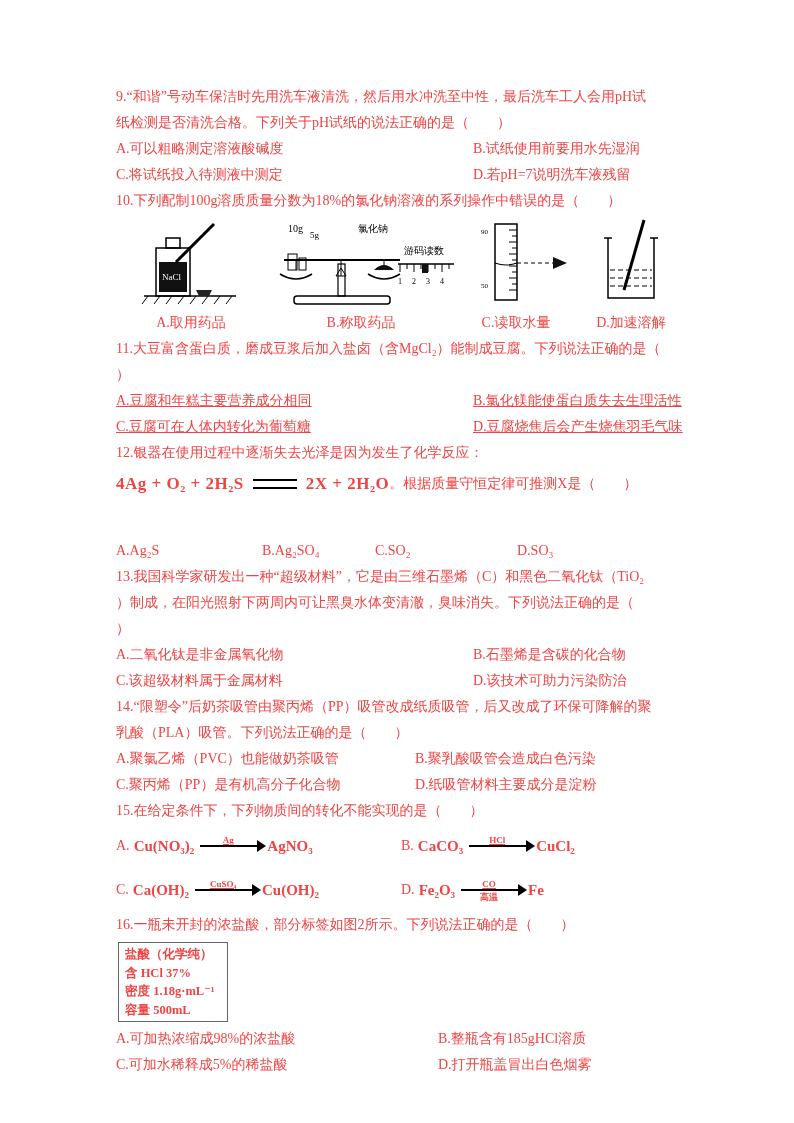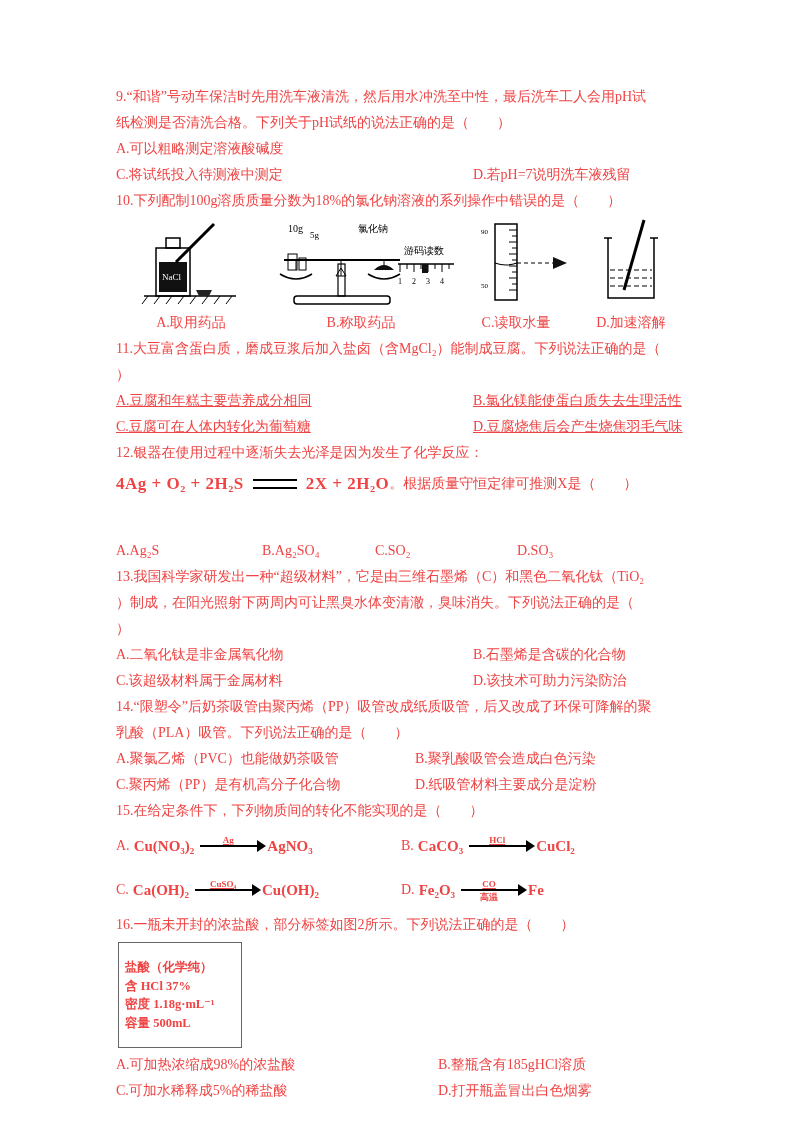--- a/index.html
+++ b/index.html
@@ -48,34 +48,35 @@
   .rxn .lbl{margin-right:4px;}
   .fml{font-weight:bold;font-size:15px;text-align:center;}
   .arrow{display:inline-block;position:relative;width:64px;height:2px;background:#000;margin:0 3px 0 6px;vertical-align:middle;}
   .arrow::after{content:"";position:absolute;right:-2px;top:-5px;width:0;height:0;
     border-left:9px solid #000;border-top:6px solid transparent;border-bottom:6px solid transparent;}
   .arrow i{position:absolute;left:0;right:8px;text-align:center;font-style:normal;
     font-weight:bold;font-size:9px;line-height:10px;}
   .arrow i.above{bottom:2px;text-decoration:underline;}
   .arrow i.below{top:3px;}
   
-  .labelbox{box-sizing:border-box;width:124px;border:1px solid #666;margin:4px 0 4px 2px;
-    padding:15px 6px;font-weight:bold;font-size:12.5px;line-height:18.5px;}
+  .labelbox{box-sizing:border-box;width:110px;border:1px solid #666;margin:4px 0 4px 2px;
+    padding:2px 6px;font-weight:bold;font-size:12.5px;line-height:18.5px;}
   .labelbox div{white-space:nowrap;}
 </style>
 </head>
 <body>
 
 <div class="page">
 
   <section>
     <div class="line">9.“和谐”号动车保洁时先用洗车液清洗，然后用水冲洗至中性，最后洗车工人会用pH试</div>
     <div class="line">纸检测是否清洗合格。下列关于pH试纸的说法正确的是（　　）</div>
     <div class="row">
       <span class="opt colA">A.可以粗略测定溶液酸碱度</span>
+      <span class="opt">B.试纸使用前要用水先湿润</span>
     </div>
     <div class="row">
       <span class="opt colA">C.将试纸投入待测液中测定</span>
       <span class="opt">D.若pH=7说明洗车液残留</span>
     </div>
   </section>
 
   <section>
     <div class="line">10.下列配制100g溶质质量分数为18%的氯化钠溶液的系列操作中错误的是（　　）</div>
 

